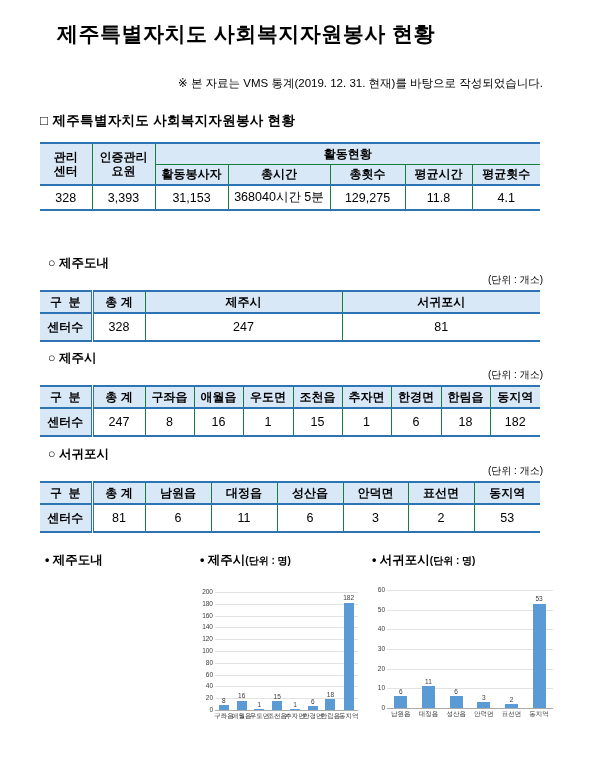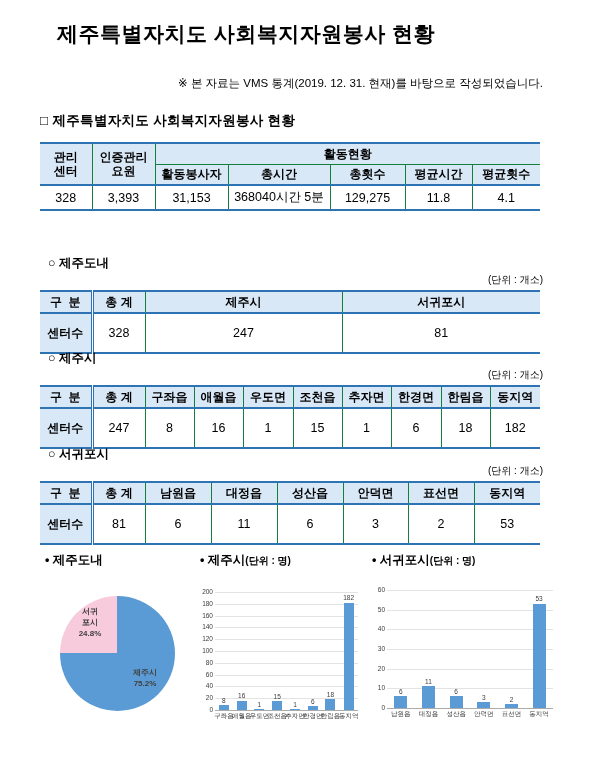--- a/index.html
+++ b/index.html
@@ -16,21 +16,21 @@
 
   table.doc{position:absolute;left:40px;width:500px;border-collapse:collapse;table-layout:fixed;
     border-top:2px solid #2E74B5;border-bottom:2px solid #2E74B5;font-size:12.5px;}
   .doc td{border:1px solid #15803d;text-align:center;vertical-align:middle;padding:0 1px;overflow:hidden;}
   .doc td:first-child{border-left:none;}
   .doc td:last-child{border-right:none;}
   .doc .hd{background:#D9E8F7;font-weight:bold;font-size:12px;white-space:pre-wrap;line-height:1.2;}
   .doc .thb{border-bottom:2px solid #2E74B5;}
   .doc .dbl{border-right:3px double #2E74B5;}
   .t1 tr:nth-child(1){height:21px}.t1 tr:nth-child(2){height:21px}.t1 tr:nth-child(3){height:25px}
-  .t2 tr:first-child{height:22px}.t2 tr:last-child{height:40px}
+  .t2 tr:first-child{height:22px}.t2 tr:last-child{height:28px}
 
   .chart-wrap{position:absolute;}
   .chart-title{font-size:12.5px;font-weight:bold;}
   .chart-unit{font-size:10px;font-weight:bold;}
   #cw0{left:40px;top:552px;width:160px;height:200px;}
   #cw1{left:198px;top:552px;width:162px;height:200px;}
   #cw2{left:370px;top:552px;width:185px;height:200px;}
   .bar-head{display:flex;align-items:baseline;padding:0 2px;}
 
   .pie{position:absolute;left:20px;top:44px;width:115px;height:115px;border-radius:50%;}
@@ -202,31 +202,20 @@
         <td>6</td>
         <td>3</td>
         <td>2</td>
         <td>53</td>
       </tr>
     </tbody>
   </table>
 
   <div class="chart-wrap" id="cw0">
     <div class="chart-title" style="padding-left:5px">• 제주도내</div>
-    <div class="pie" style="background: conic-gradient(rgb(91, 155, 213) 0deg, rgb(91, 155, 213) 270.72deg, rgb(248, 203, 220) 270.72deg, rgb(248, 203, 220) 360deg);">
-      <div class="pie-label pl-seogwipo">
-        <div>서귀</div>
-        <div>포시</div>
-        <div>24.8%</div>
-      </div>
-      <div class="pie-label pl-jeju">
-        <div>제주시</div>
-        <div>75.2%</div>
-      </div>
-    </div>
   </div>
 
   <div class="chart-wrap" id="cw1">
     <div class="bar-head">
       <span class="chart-title">• 제주시</span>
       <span class="chart-unit">(단위 : 명)</span>
     </div>
     <div class="plot">
         <div class="gridline baseline" style="top: 118px;"></div>
         <div class="ytick" style="top: 118px;">0</div>

